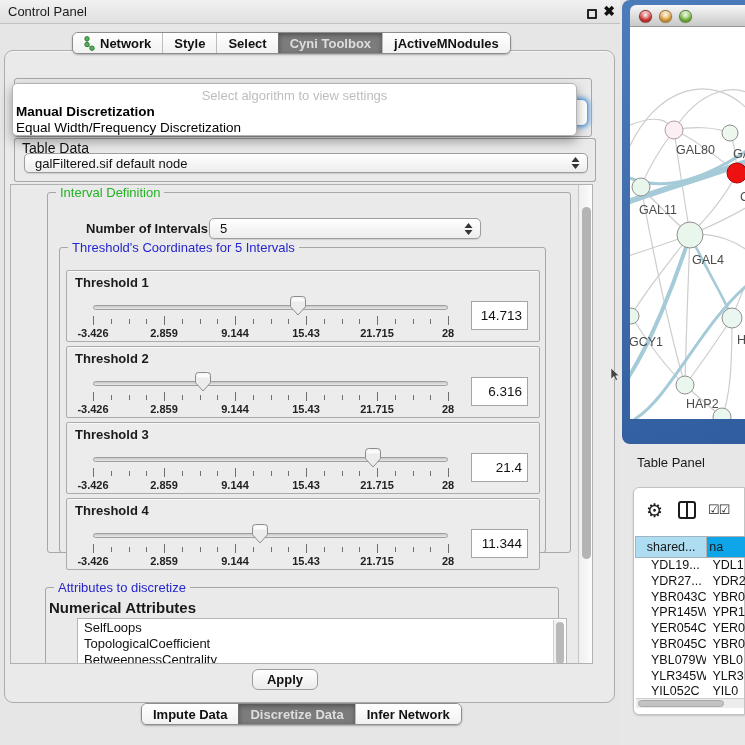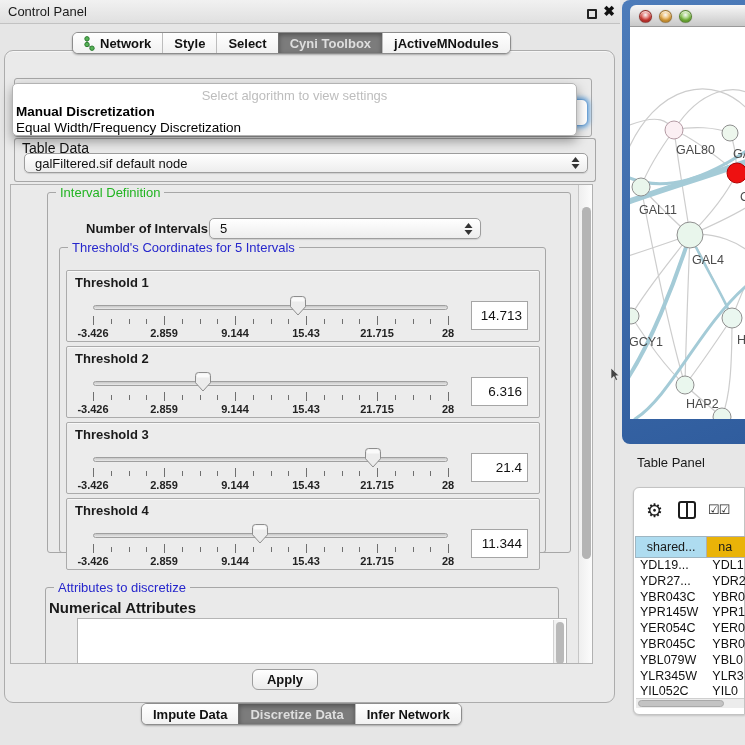--- a/index.html
+++ b/index.html
@@ -105,25 +105,25 @@
   #table-card { position:absolute; left:633px; top:487px; width:112px; height:228px; background:#fff;
     border:1px solid #c3c3c3; border-radius:6px 0 0 6px; box-shadow:0 1px 2px rgba(0,0,0,.15); }
   #tp-toolbar { position:absolute; left:0; top:0; width:100%; height:48px; }
   #gear-ic { position:absolute; left:12px; top:11px; font-size:19px; color:#1c1c1c; }
   #cols-ic { position:absolute; left:44px; top:13px; width:18px; height:18px; border:2px solid #1c1c1c; border-radius:3px; }
   #cols-ic::after { content:""; position:absolute; left:6px; top:0; width:2px; height:14px; background:#1c1c1c; }
   #checks-ic { position:absolute; left:74px; top:14px; font-size:13px; letter-spacing:-1px; color:#1c1c1c; }
   #thead { position:absolute; left:1px; top:48px; width:111px; height:22px; display:flex; }
   .hcell { font-size:12.5px; text-align:center; line-height:21px; border:1px solid #9fb6c2; border-right:none; color:#1a1a1a; overflow:hidden; white-space:nowrap; }
   .hcell.sel { width:72px; background:#aedcf0; }
-  .hcell.plain { width:40px; background:#eab308; border-color:#b0b0b0; text-align:left; padding-left:11px; }
+  .hcell.plain { width:40px; background:#0ea5e9; border-color:#b0b0b0; text-align:left; padding-left:2px; }
   #tbody { position:absolute; left:1px; top:70px; width:111px; height:140px; overflow:visible; }
   .trow { display:flex; height:15.8px; }
   .tcell { font-size:12.5px; line-height:15.8px; white-space:nowrap; overflow:hidden; color:#111; }
-  .tcell.c1 { width:72px; padding-left:5px; }
+  .tcell.c1 { width:72px; padding-left:16px; }
   .tcell.c2 { width:40px; padding-left:6px; }
   #hscroll { position:absolute; left:2px; top:210px; width:108px; height:10px; background:#ececec; border-top:1px solid #cfcfcf; }
   #hthumb { position:absolute; left:2px; top:1px; width:86px; height:7px; background:#c3c3c3; border:1px solid #a9a9a9; border-radius:4px; }
 
   #cursor { position:absolute; left:611px; top:368px; z-index:20; }
 </style>
 </head>
 <body>
 
 <div id="stage">
@@ -365,20 +365,25 @@
     <input class="thresh-value" readonly="" value="11.344" style="">
   </div>
 </div>
       </div>
 
       <div class="group" id="attr-group">
         <span class="group-title gt-blue">Attributes to discretize</span>
       </div>
       <span id="attr-sub">Numerical Attributes</span>
       <div id="attr-list">
+        <div id="attr-items">
+            <div class="attr-item">SelfLoops</div>
+            <div class="attr-item">TopologicalCoefficient</div>
+            <div class="attr-item">BetweennessCentrality</div>
+          </div>
         <div id="attr-vscroll">
             <div id="attr-vthumb"></div>
           </div>
       </div>
 
       <div id="vp-scroll">
           <div id="vp-thumb"></div>
         </div>
     </div>
 

